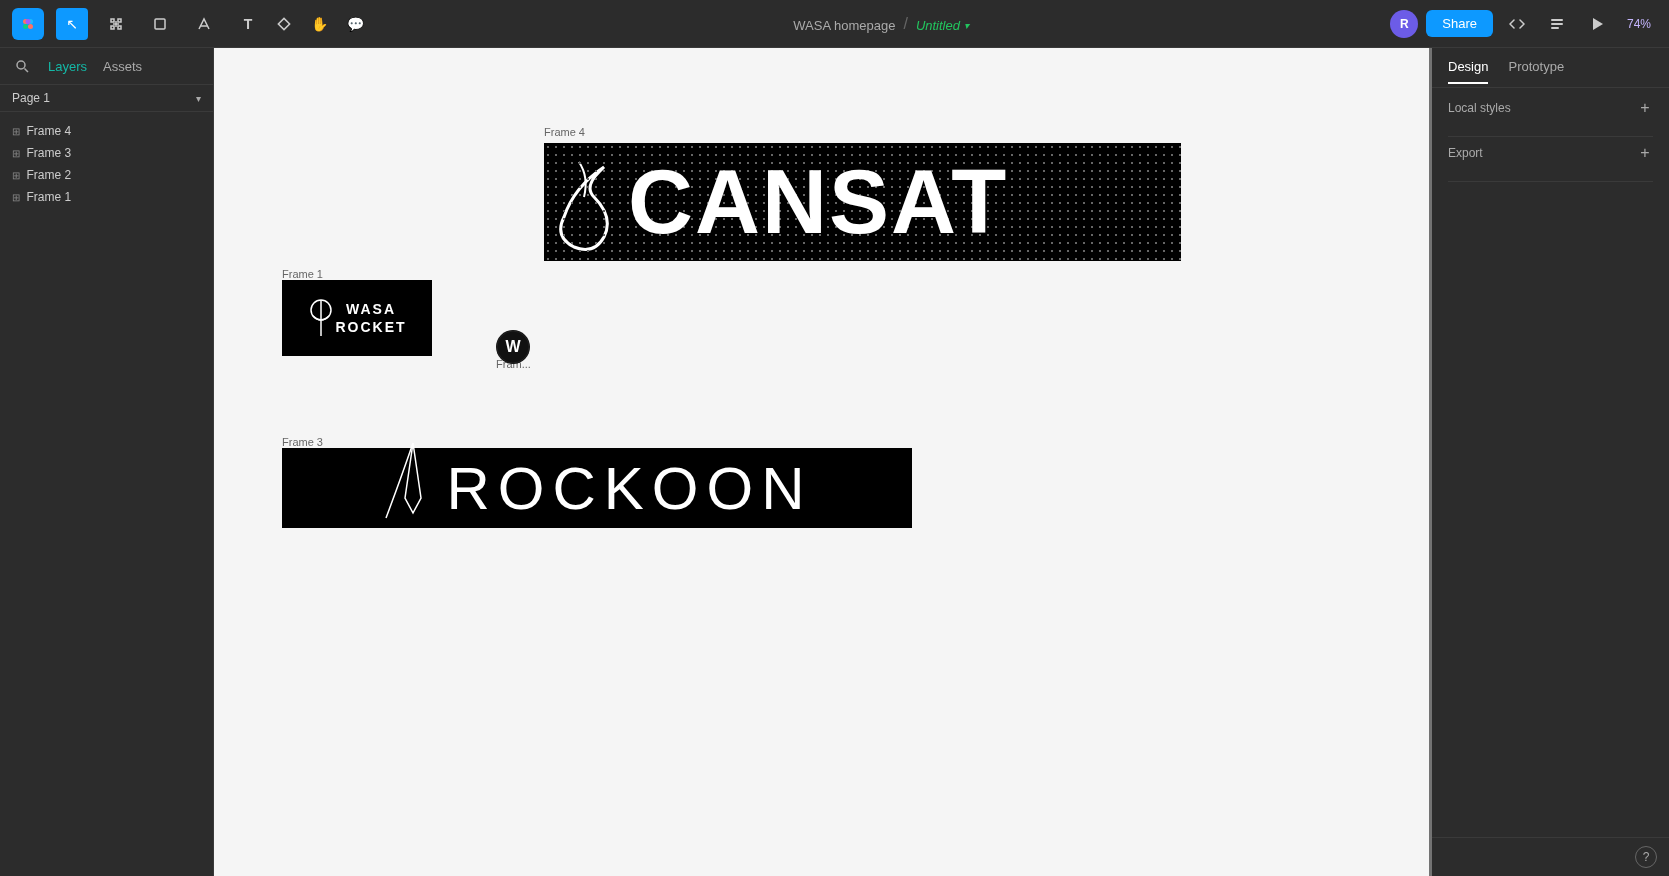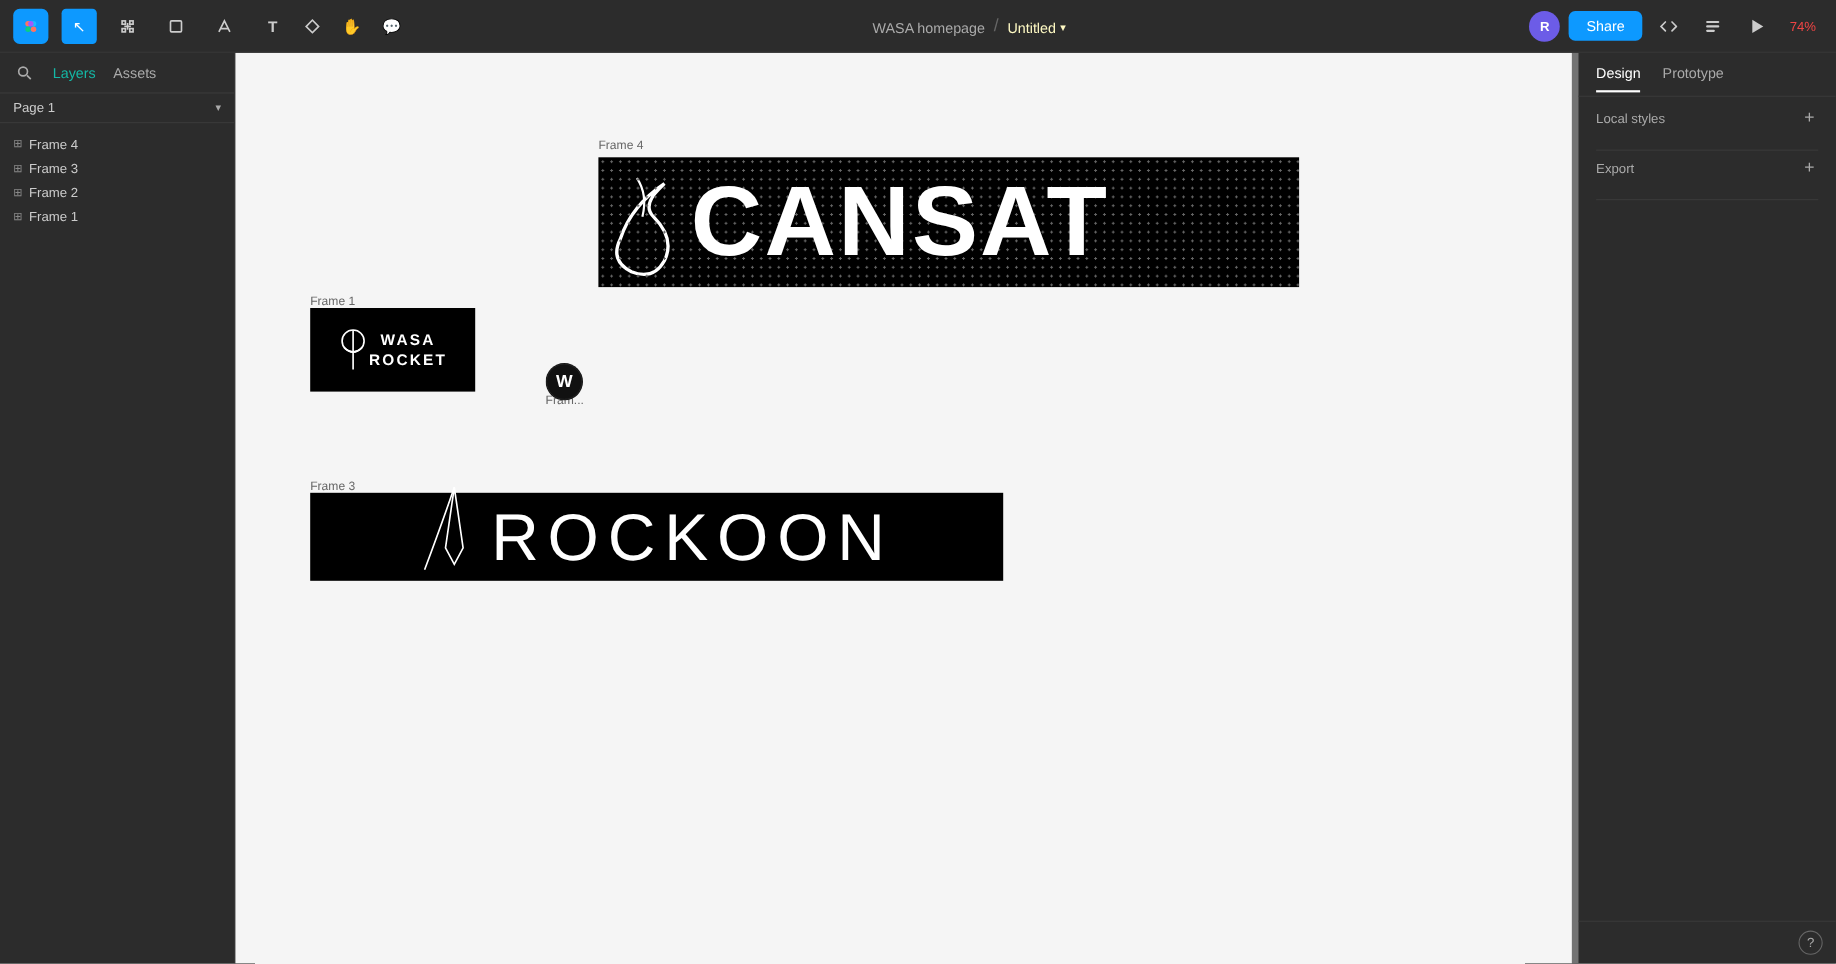--- a/index.html
+++ b/index.html
@@ -32,39 +32,39 @@
     }
     .tool-btn.active { background: #0d99ff; color: white; }
     .tool-group { display: flex; align-items: center; gap: 2px; margin-right: 8px; }
     .toolbar-center {
       flex: 1; display: flex; align-items: flex-end; justify-content: center;
       gap: 8px;
     }
     .breadcrumb { color: #aaa; font-size: 13px; }
     .breadcrumb-sep { color: #666; }
     .breadcrumb-current {
-      color: #fef9c3; font-size: 13px; font-weight: 500;
-      display: flex; align-items: center; gap: 4px; cursor: pointer;
+      color: #22c55e; font-size: 13px; font-weight: 500;
+      display: flex; align-items: center; gap: 4px; cursor: pointer; font-style: italic;
     }
     .toolbar-right { display: flex; align-items: center; gap: 8px; }
     .avatar {
       width: 28px; height: 28px; border-radius: 50%;
       background: #6c5ce7; display: flex; align-items: center; justify-content: center;
       color: white; font-size: 12px; font-weight: bold; cursor: pointer;
     }
     .share-btn {
       background: #0d99ff; color: white; border: none; border-radius: 6px;
       padding: 6px 16px; font-size: 13px; font-weight: 500; cursor: pointer;
     }
     .icon-btn {
       width: 32px; height: 32px; background: transparent; border: none;
       border-radius: 4px; display: flex; align-items: center; justify-content: center;
       color: #ccc; cursor: pointer; font-size: 14px;
     }
-    .zoom-indicator { color: #ef4444; font-size: 12px; cursor: pointer; padding: 4px 6px; }
+    .zoom-indicator { color: #c4b5fd; font-size: 12px; cursor: pointer; padding: 4px 6px; }
 
     
     .main {
       display: flex;
       flex: 1;
       overflow: hidden;
     }
 
     
     .left-sidebar {
@@ -188,21 +188,21 @@
       font-size: 60px;
       font-weight: 300;
       letter-spacing: 8px;
       font-family: 'Arial', sans-serif;
     }
 
     
     .right-sidebar {
       width: 240px;
       background: #2c2c2c;
-      border-left: 6px solid #737373;
+      border-left: 3px solid #737373;
       display: flex;
       flex-direction: column;
       flex-shrink: 0;
       text-align: center;
     }
     .right-tabs {
       display: flex;
       align-items: center;
       border-bottom: 1px solid #3a3a3a;
       padding: 0 16px;

